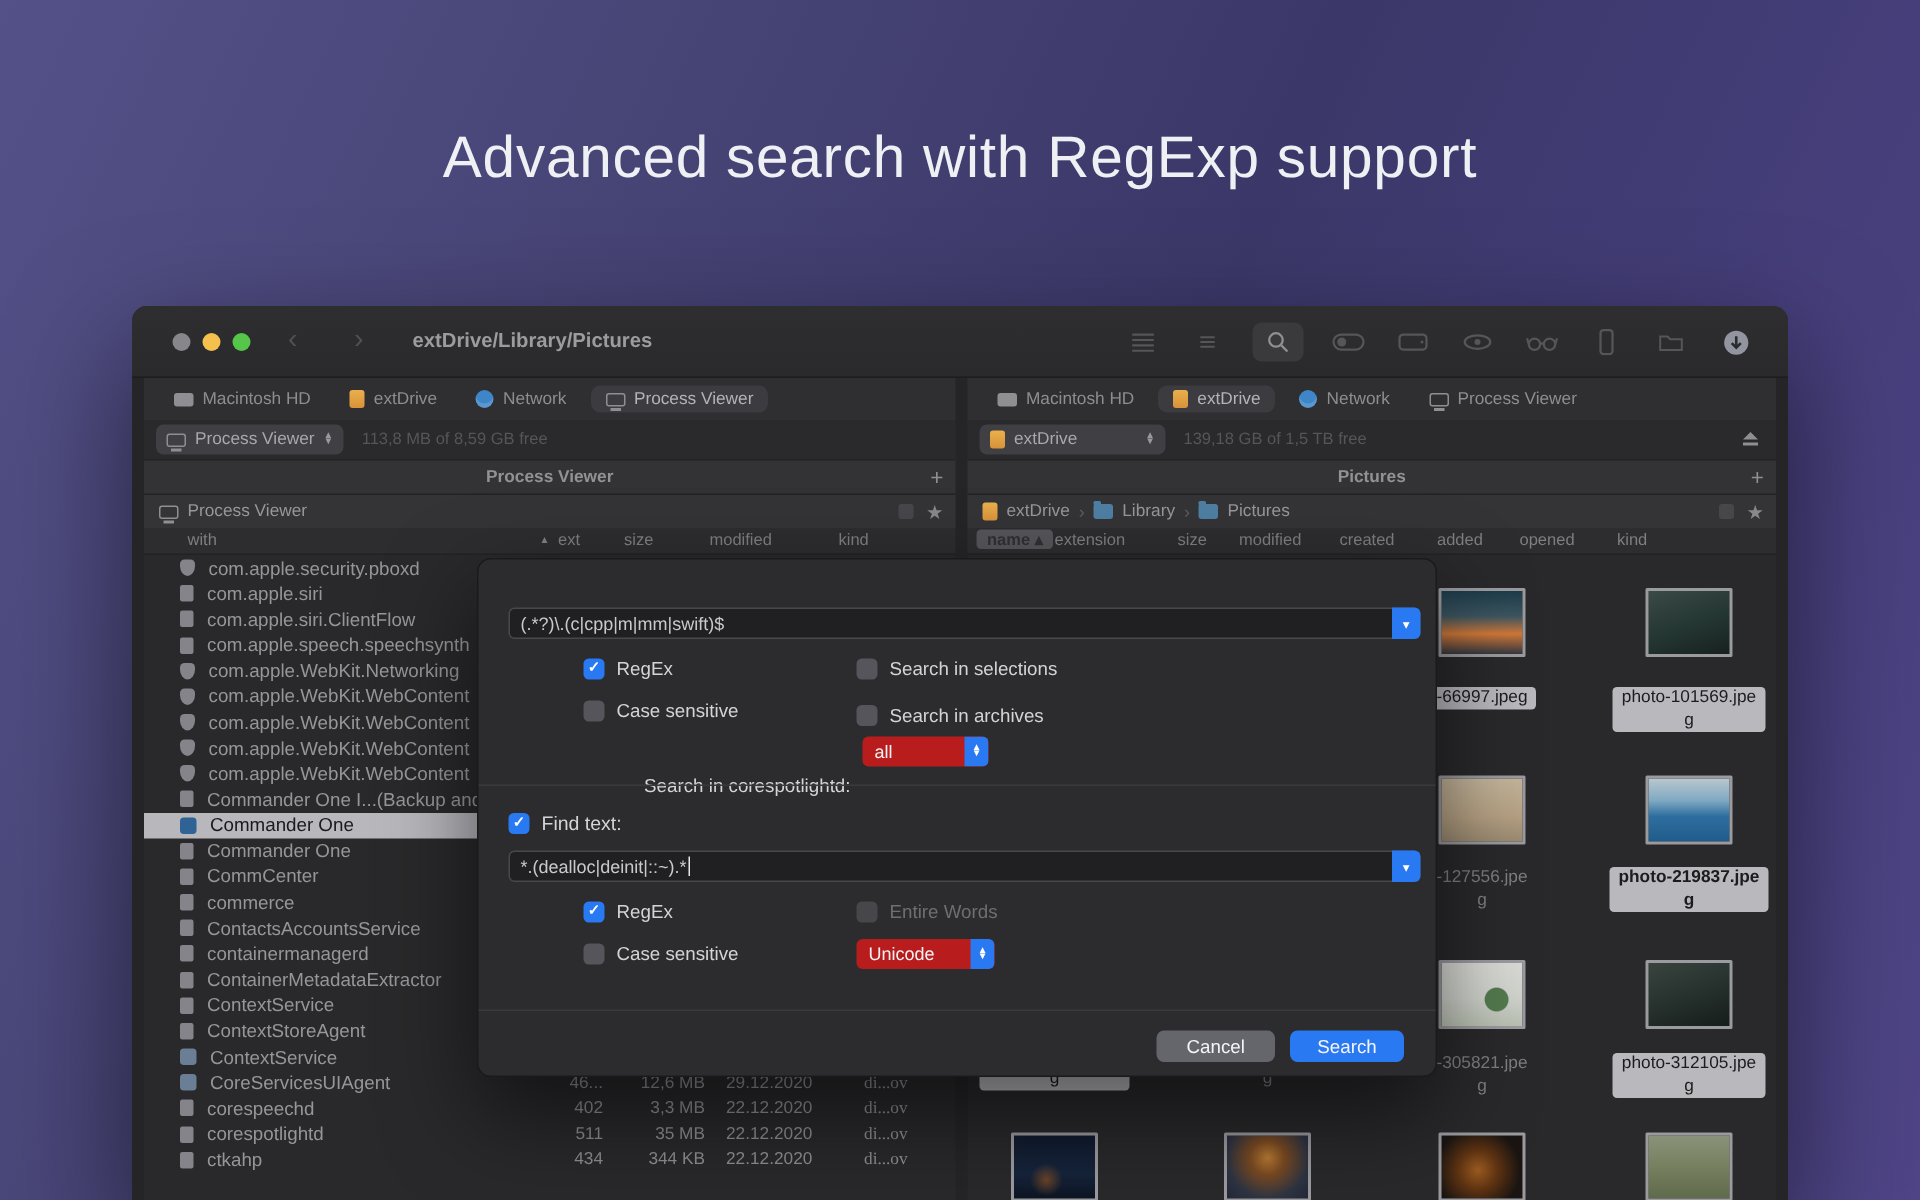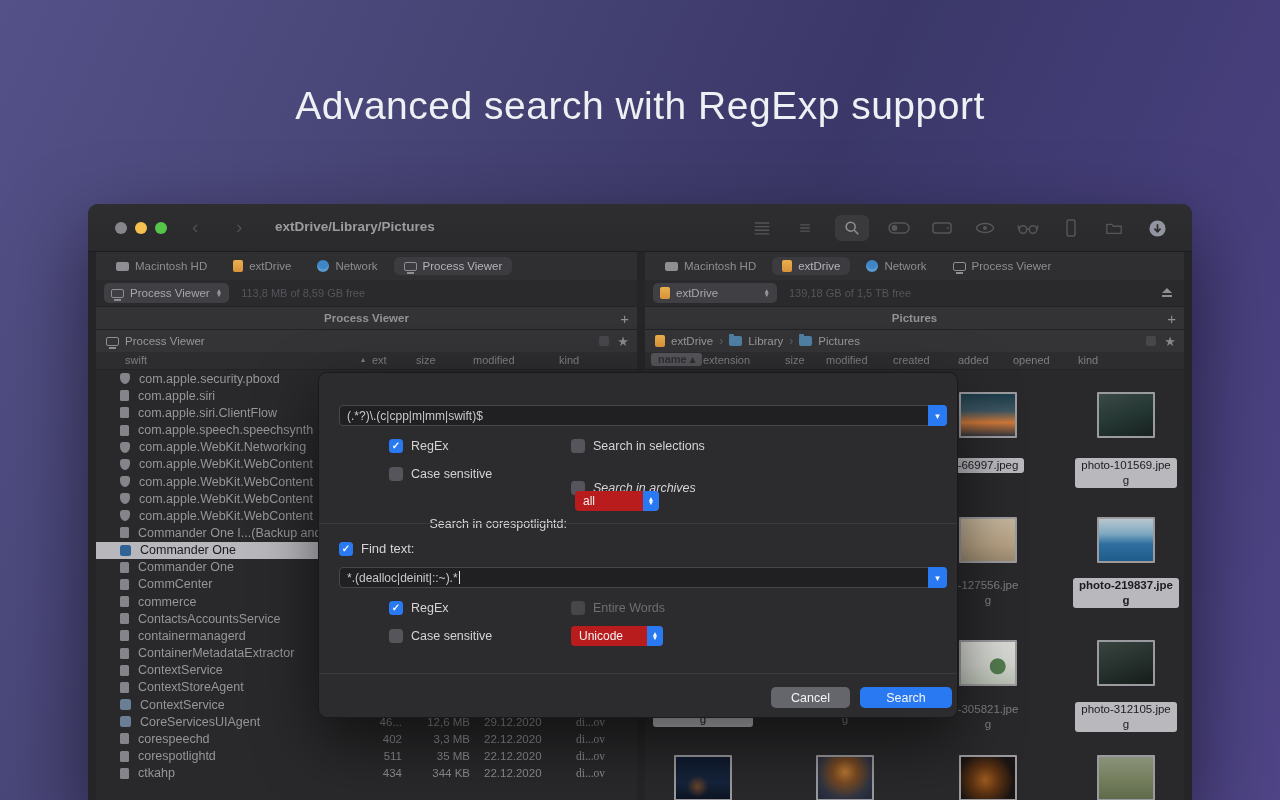--- a/index.html
+++ b/index.html
@@ -135,21 +135,21 @@
   .opt.disabled .cblabel { color:#6e6e73; }
   .dd { position:absolute; height:20px; background:#b91c1c; border-radius:4px; display:flex;
     align-items:center; color:#f2f2f4; font-size:12px; overflow:hidden;justify-content:flex-end; }
   .dd .txt { padding:0 8px; flex:1; }
   .dd .step { width:16px; align-self:stretch; background:#2979f2; display:flex; flex-direction:column;
     align-items:center; justify-content:center; line-height:4.5px; font-size:6.5px; color:#fff; }
   .hline { position:absolute; left:0; right:0; height:1px; background:#3a3a3d; }
   .btn { position:absolute; height:21px; border-radius:5px; display:flex; align-items:center;
     justify-content:center; font-size:12.5px; color:#f5f5f7; }
   .btn-cancel { left:452px; top:314px; width:79px; background:#65656c; }
-  .btn-search { left:541px; top:314px; width:92px; background:#2979f2; }
+  .btn-search { left:541px; top:314px; width:76px; background:#2979f2; }
 </style>
 </head>
 <body>
 
 <div class="hero-title">Advanced search with RegExp support</div>
 
 <div class="window">
   <div class="titlebar">
     <div class="lights">
       <span class="light l-close"></span>
@@ -273,21 +273,21 @@
     </div>
     <div class="strip crumb" id="l-crumb">
         <span class="tico ico-proc"></span>
         <span>Process Viewer</span>
         <span class="crumb-right">
           <span class="sq-toggle"></span>
           <span class="star">★</span>
         </span>
       </div>
     <div class="strip cols" id="l-cols">
-        <span class="col-h" style="left: 29px;">swift</span>
+        <span class="col-h" style="left: 29px;">with</span>
         <span class="col-h" style="left: 276px;">ext</span>
         <span class="col-h" style="left: 320px;">size</span>
         <span class="col-h" style="left: 377px;">modified</span>
         <span class="col-h" style="left: 463px;">kind</span>
         <span class="sort-caret" style="left: 265px;">▴</span>
       </div>
     <div class="strip list" id="l-list">
         <div class="lrow">
           <span class="ric ric-shield"></span>
           <span class="rname">com.apple.security.pboxd</span>
@@ -537,21 +537,21 @@
       <span class="cblabel">RegEx</span>
     </div>
     <div class="opt" style="left:252px;top:66px;">
       <span class="cb"></span>
       <span class="cblabel">Search in selections</span>
     </div>
     <div class="opt" style="left:70px;top:94px;">
       <span class="cb"></span>
       <span class="cblabel">Case sensitive</span>
     </div>
-    <div class="opt" style="left:252px;top:108px;font-style:italic;">
+    <div class="opt" style="left:252px;top:97px;">
       <span class="cb"></span>
       <span class="cblabel">Search in archives</span>
     </div>
 
     <span class="dlabel" style="left:0;top:121px;width:248px;text-align:right;font-size:12.5px;">Search in corespotlightd:</span>
     <div class="dd" style="left:256px;top:118px;width:84px;">
       <span class="txt">all</span>
       <span class="step">
           <span>▲</span>
           <span>▼</span>

